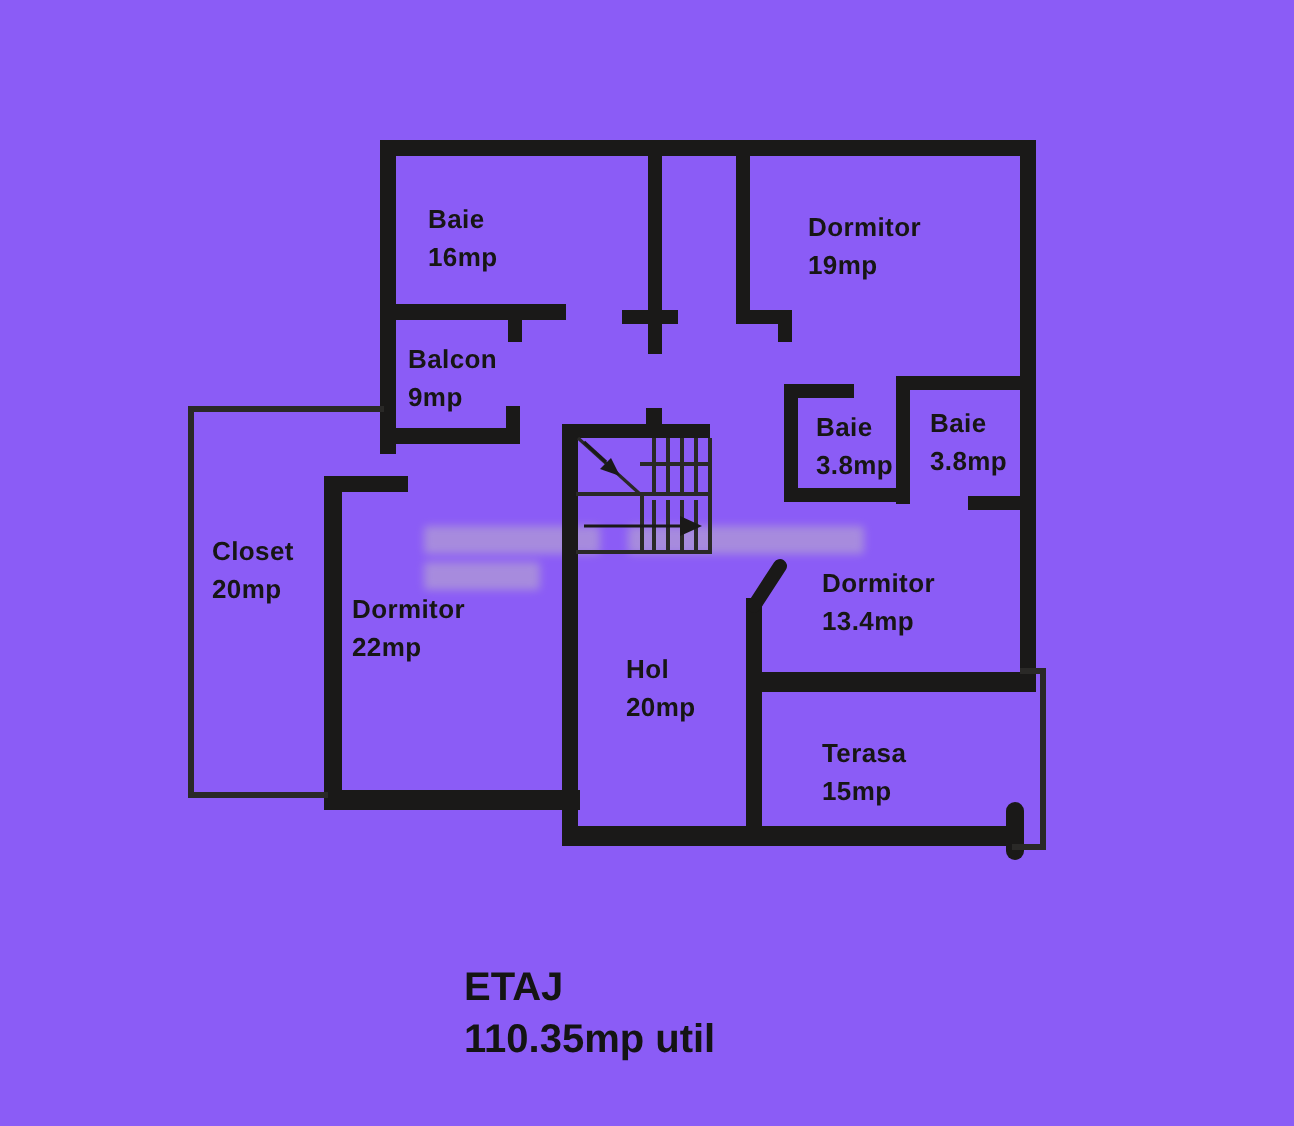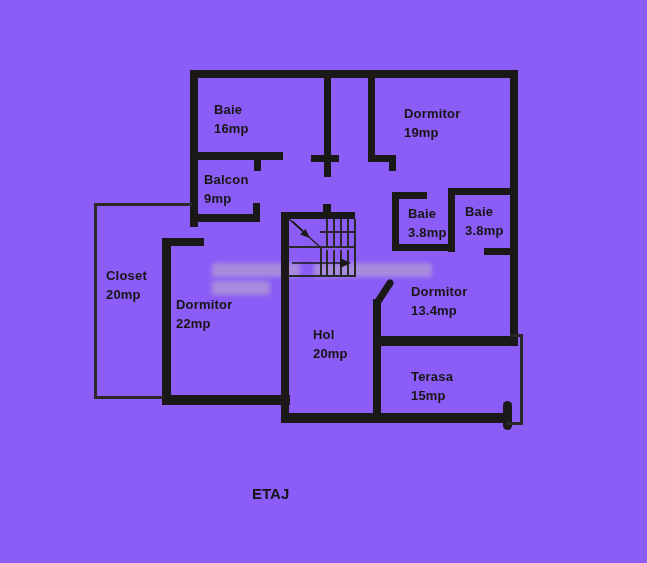--- a/index.html
+++ b/index.html
@@ -18,26 +18,25 @@
     font-weight:700;
     line-height:19px;
     color:#171615;
     white-space:nowrap;
     letter-spacing:.2px;
   }
   .room-label span{display:block;}
   .plan-title{
     position:absolute;
     z-index:3;
-    font-size:15px;
+    font-size:20px;
     font-weight:700;
     line-height:26px;
     color:#141414;
     white-space:nowrap;
-    margin-left:20px;
   }
   .plan-title span{display:block;}
   
   .watermark{
     position:absolute;
     z-index:1;
     top:263px;left:212px;
     height:18px;width:300px;
     filter:blur(2px);
     opacity:.45;
@@ -200,15 +199,16 @@
     <span>Dormitor</span>
     <span>13.4mp</span>
   </div>
   <div class="room-label" style="left:411px;top:367px">
     <span>Terasa</span>
     <span>15mp</span>
   </div>
 
   <div class="plan-title" style="left:232px;top:481px">
     <span>ETAJ</span>
+    <span>110.35mp util</span>
   </div>
 
 </div>
 
 </body></html>

